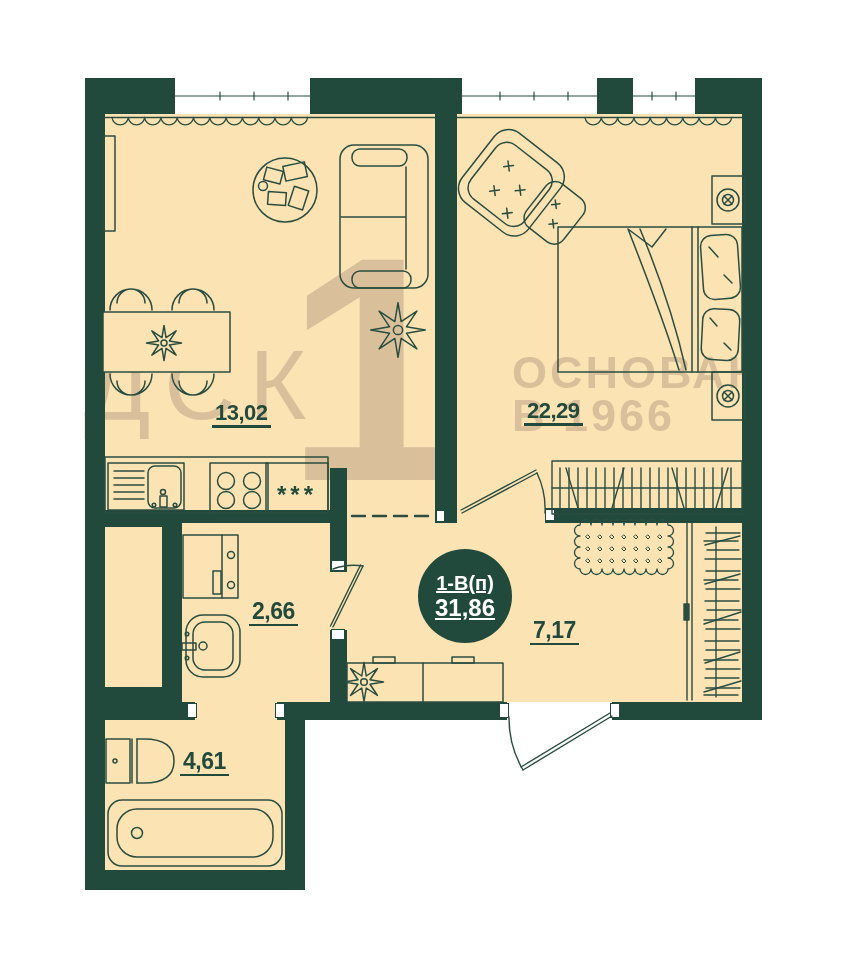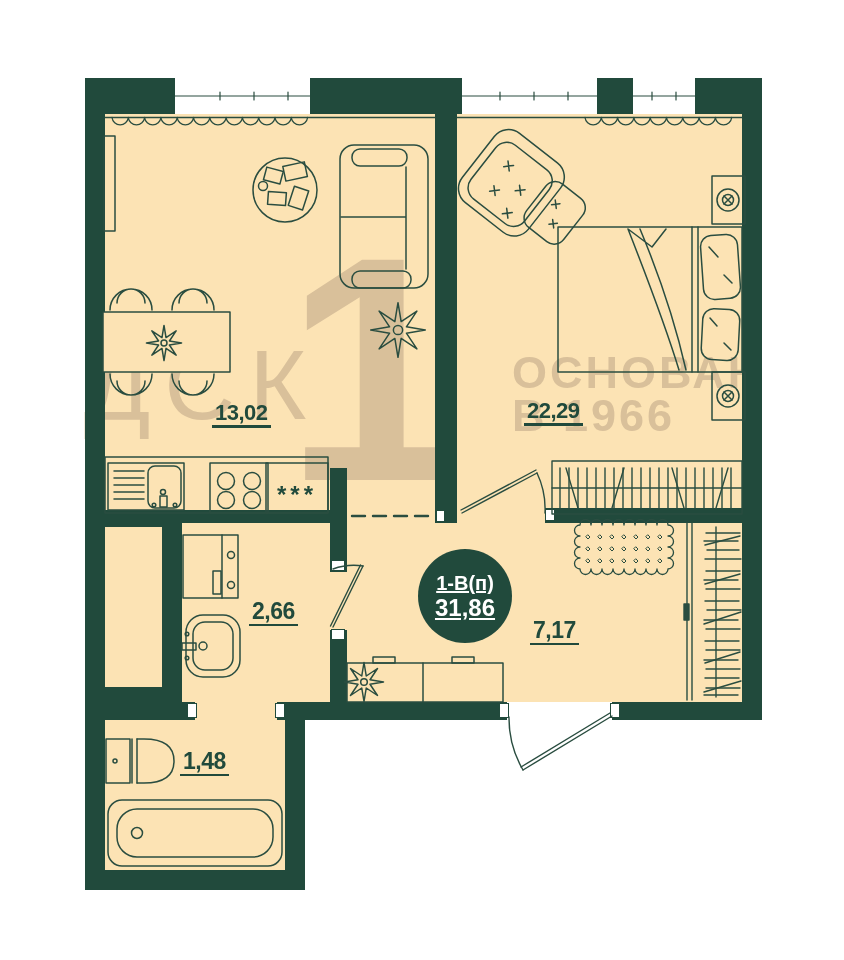--- a/index.html
+++ b/index.html
@@ -271,21 +271,21 @@
 
     <g>
       <line x1="352" y1="516" x2="430" y2="516" stroke-width="2.4" stroke-dasharray="13 8"></line>
     </g>
   </svg>
 
   <div class="area-label" style="left:212px;top:401px;">13,02</div>
   <div class="area-label" style="left:524px;top:399px;">22,29</div>
   <div class="area-label small" style="left:229px;top:599px;margin-left:20px;">2,66</div>
   <div class="area-label small" style="left:530px;top:618px;">7,17</div>
-  <div class="area-label small" style="left:180px;top:749px;">1,48</div>
+  <div class="area-label small" style="left:180px;top:749px;">4,61</div>
 
   <div class="cab-marker">***</div>
 
   <div class="badge">
     <span class="l1">1-В(п)</span>
     <span class="l2">31,86</span>
   </div>
 
 </div>
 

